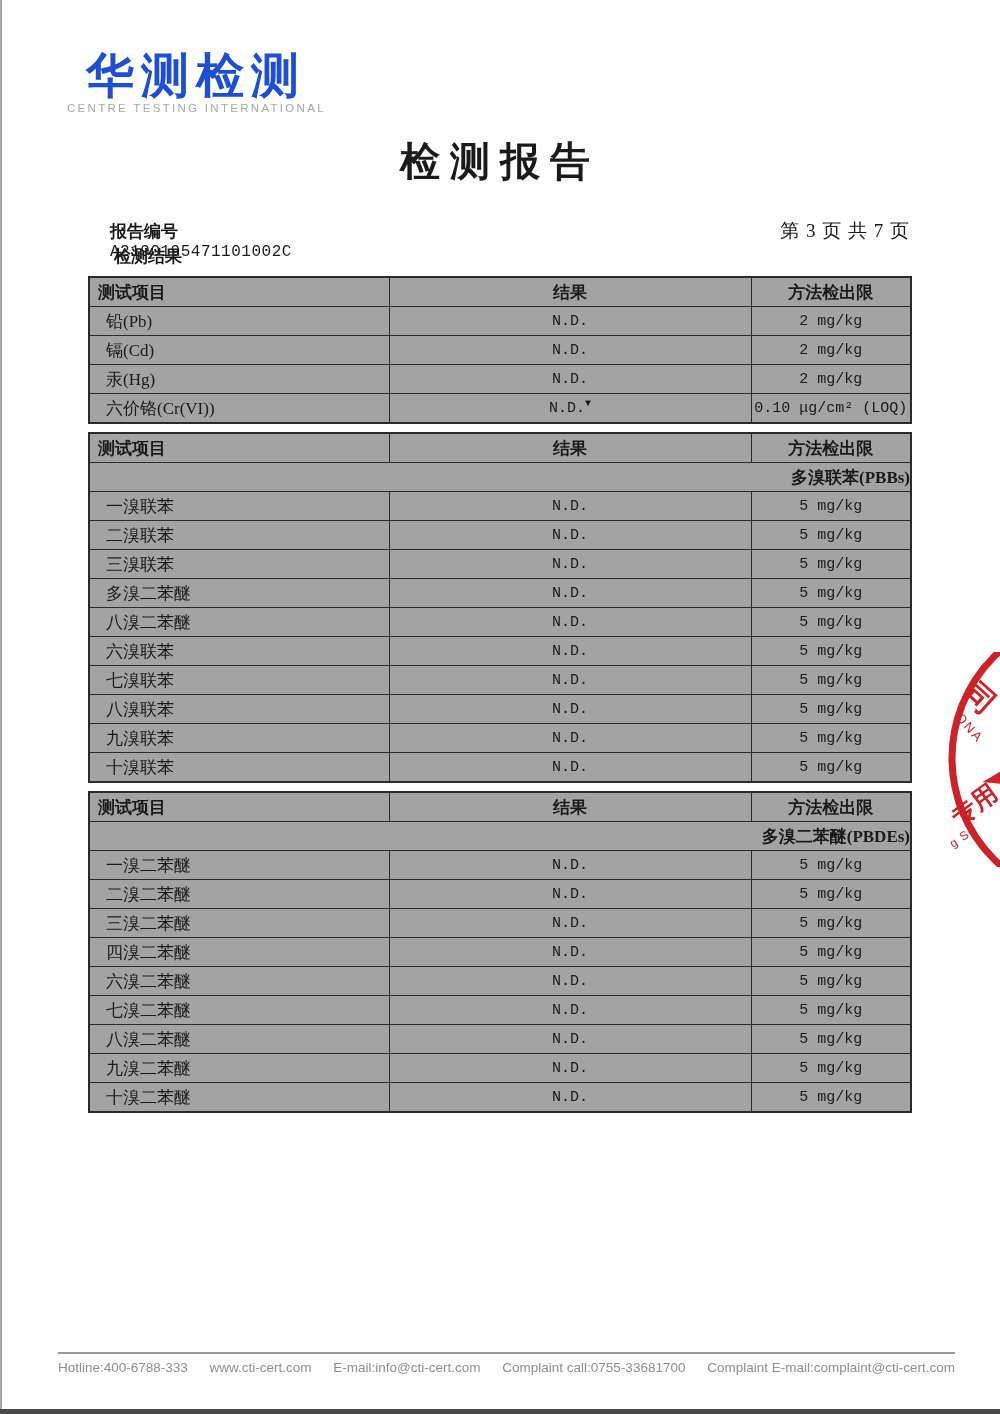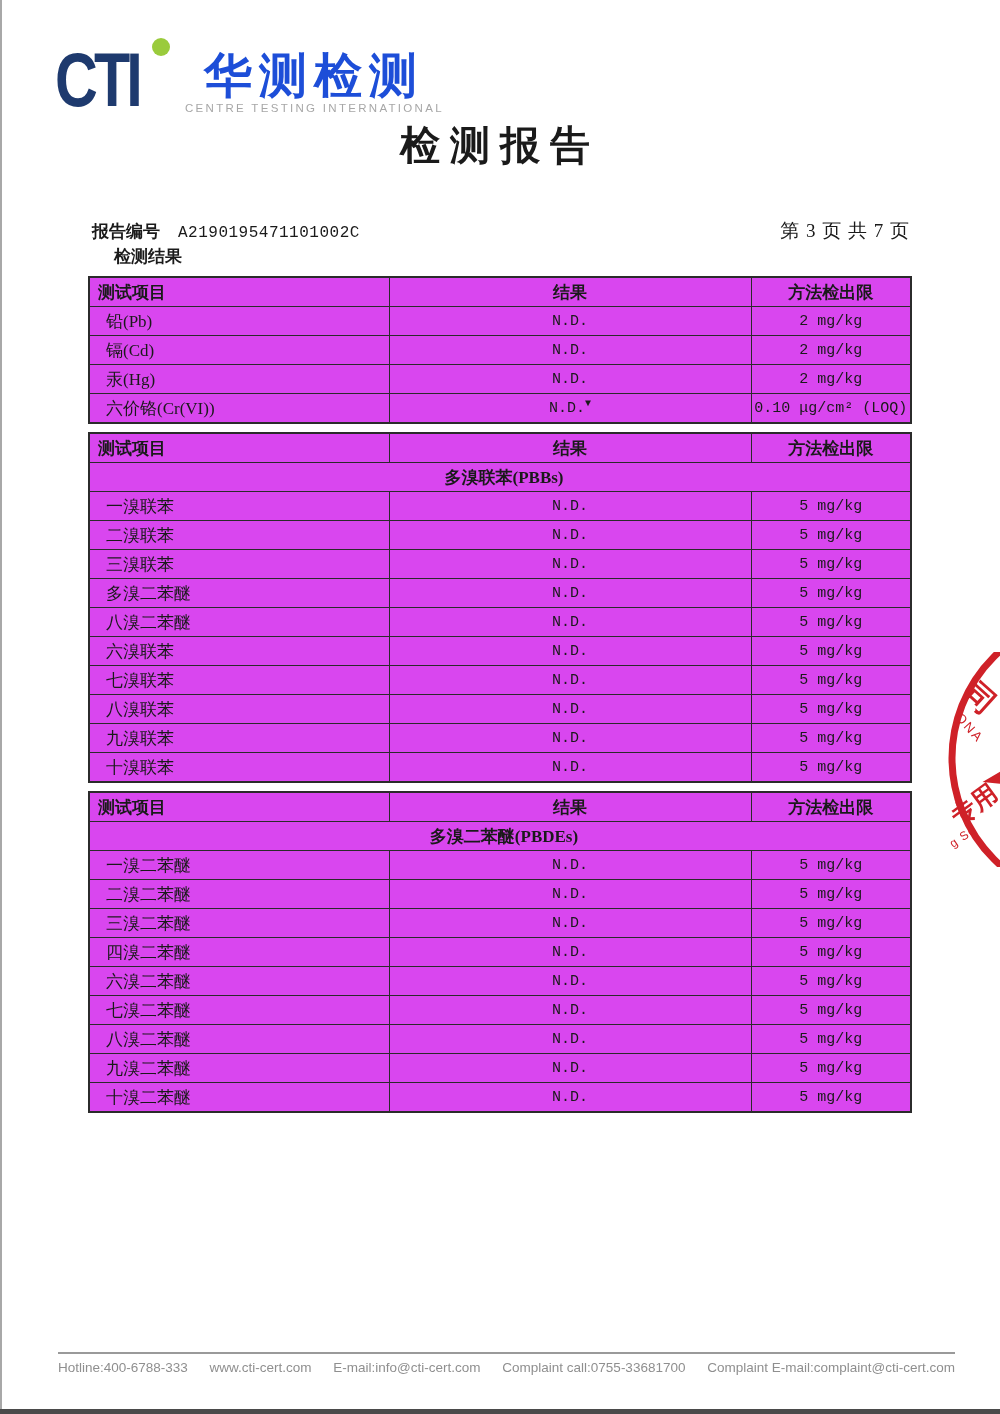--- a/index.html
+++ b/index.html
@@ -25,64 +25,60 @@
   .logo-cn{
     font-family:"Liberation Sans",sans-serif;font-weight:bold;font-size:48px;line-height:48px;
     color:#1d4ed8;letter-spacing:7px;white-space:nowrap;margin-left:19px;
   }
   .logo-en{
     font-family:"Liberation Sans",sans-serif;font-size:11.5px;color:#a7a7a7;
     letter-spacing:2.3px;margin-top:2px;white-space:nowrap;
   }
 
   
-  .doc-title{position:absolute;left:0;top:118px;width:1000px;text-align:center;
+  .doc-title{position:absolute;left:0;top:134px;width:1000px;text-align:center;
     font-size:40px;letter-spacing:10px;font-weight:600;}
   .meta-row{position:absolute;left:92px;top:218px;width:818px;display:flex;justify-content:space-between;align-items:baseline;}
-  .meta-left{display:flex;align-items:baseline;}
+  .meta-left{display:flex;align-items:baseline;flex-direction:column;}
   .meta-label{font-weight:bold;font-size:17px;}
   .meta-value{font-family:"Liberation Mono",monospace;font-size:16px;margin-left:18px;letter-spacing:0.5px;}
   .page-info{font-size:19px;letter-spacing:1px;}
   .results-label{position:absolute;left:92px;top:245px;font-weight:bold;font-size:17px;margin-left:22px;}
 
   
   .tables{position:absolute;left:88px;top:276px;width:822px;}
-  table{border-collapse:collapse;width:822px;table-layout:fixed;background:#d946ef;}
+  table{border-collapse:collapse;width:822px;table-layout:fixed;background:#a3a3a3;}
   table + table{margin-top:8px;}
   table{border:2px solid #2b2b2b;}
   th,td{border:1px solid #2b2b2b;height:28px;padding:0;vertical-align:middle;}
   th{font-size:17px;font-weight:bold;}
   th.c-item{text-align:left;padding-left:8px;}
   td.c-item{font-size:17px;text-align:left;padding-left:16px;}
   td.c-result,td.c-limit{text-align:center;font-family:"Liberation Mono",monospace;font-size:15px;}
-  td.group{font-size:17px;font-weight:bold;text-align:center;padding-left:8px;}
+  td.group{font-size:17px;font-weight:bold;text-align:right;padding-left:8px;}
   sup.marker{font-size:10px;vertical-align:super;line-height:0;}
 
   
   .stamp{position:absolute;right:0;top:652px;width:55px;height:215px;overflow:hidden;pointer-events:none;}
   .stamp svg{position:absolute;left:0;top:0;}
 
   
   .footer-line{position:absolute;left:58px;top:1352px;width:897px;height:0;border-top:2px solid #9a9a9a;}
   .footer-text{
     position:absolute;left:58px;top:1360px;width:897px;display:flex;justify-content:space-between;
     font-family:"Liberation Sans",sans-serif;font-size:13.5px;color:#8f8f8f;white-space:nowrap;
   }
 </style>
 </head>
 <body>
 
 <div class="left-edge"></div>
 <div class="bottom-bar"></div>
 
 <div class="logo">
-  <div class="cti-block">
-    <span class="cti-text">CTI</span>
-    <span class="cti-dot"></span>
-  </div>
   <div class="logo-right">
     <div class="logo-cn">华测检测</div>
     <div class="logo-en">CENTRE TESTING INTERNATIONAL</div>
   </div>
 </div>
 
 <div class="doc-title">检测报告</div>
 
 <div class="meta-row">
   <div class="meta-left">

